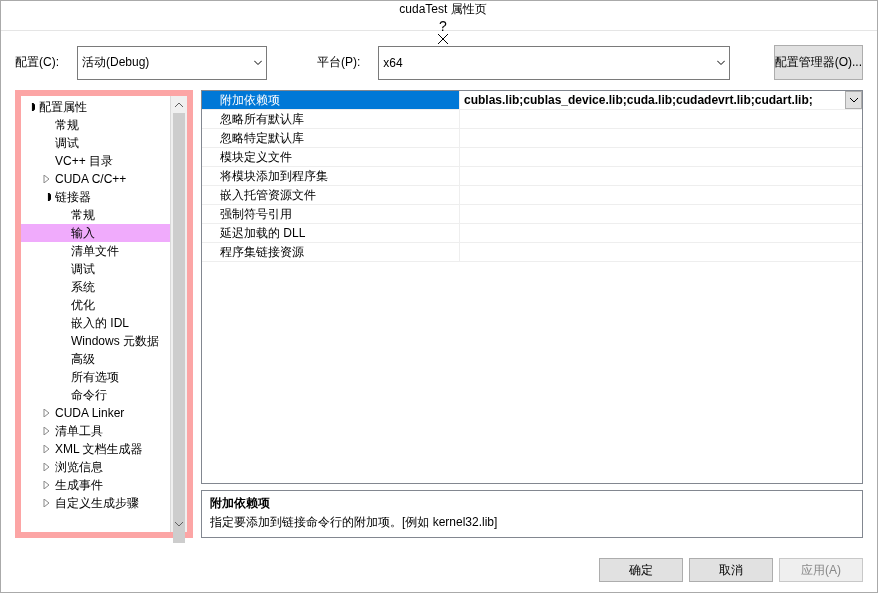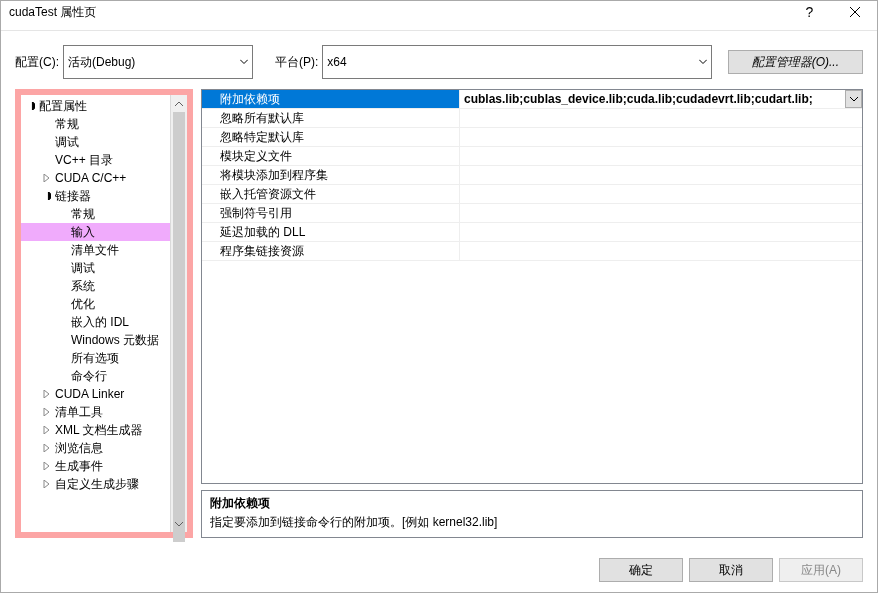--- a/index.html
+++ b/index.html
@@ -1,33 +1,33 @@
 <!DOCTYPE html>
 <html><head>
 <meta charset="utf-8">
 <style>
 * { box-sizing: border-box; margin: 0; padding: 0; font-family: "Microsoft YaHei", "Segoe UI", Tahoma, sans-serif; font-size: 12px; }
 html, body { width: 878px; height: 593px; background: #fff; color: #000; overflow: hidden; }
 
 .window { width: 878px; height: 593px; border: 1px solid #aaa; display: flex; flex-direction: column; background: #fff; }
 
-.titlebar { height: 30px; display: flex; align-items: center; padding: 0 0 7px 8px; border-bottom: 1px solid #e5e5e5; }
+.titlebar { height: 30px; display: flex; align-items: center; padding: 0 0 7px 8px; border-bottom: 1px solid #e5e5e5; flex-direction: column; }
 .titlebar .title { flex: 1; }
 .titlebar .btn { width: 45px; height: 30px; display: flex; align-items: center; justify-content: center; cursor: default; }
 .titlebar .btn svg { width: 10px; height: 10px; stroke: #000; stroke-width: 1; fill: none; }
 .titlebar .btn.help { font-size: 14px; }
 
-.config-row { display: flex; align-items: center; padding: 14px 14px 10px 14px; gap: 4px; }
+.config-row { display: flex; align-items: center; padding: 14px 14px 10px 14px; gap: 18px; }
 .config-row label { white-space: nowrap; }
 .combo { height: 34px; border: 1px solid #7a7a7a; background: #fff; display: flex; align-items: center; padding: 0 4px; position: relative; }
 .combo .caret { position: absolute; right: 4px; top: 50%; transform: translateY(-50%); }
 .combo .caret svg { width: 8px; height: 5px; display: block; }
 .combo.config { flex: 0 0 190px; }
 .combo.platform { flex: 1; }
-.btn-flat { height: 24px; border: 1px solid #adadad; background: #e1e1e1; padding: 0 23px; display: flex; align-items: center; cursor: default; font-style: italic; }
+.btn-flat { height: 35px; border: 1px solid #adadad; background: #e1e1e1; padding: 0 0; display: flex; align-items: center; cursor: default; }
 
 .main { flex: 1; display: flex; padding: 0 14px 10px 14px; gap: 8px; min-height: 0; }
 
 .tree-wrap { width: 178px; border: 6px solid #fca5a5; position: relative; display: flex; }
 .tree { flex: 1; overflow: hidden; padding: 2px 0; }
 .tree .row { height: 18px; display: flex; align-items: center; white-space: nowrap; cursor: default; }
 .tree .row.selected { background: #f0abfc; }
 .tree .twisty { width: 12px; display: inline-flex; justify-content: center; align-items: center; }
 .tree .twisty svg { width: 8px; height: 8px; display: block; }
 .tree .label { padding-left: 2px; }
@@ -162,20 +162,24 @@
           <div class="row" style="padding-left: 36px;">
             <span class="twisty"></span>
             <span class="label">嵌入的 IDL</span>
           </div>
           <div class="row" style="padding-left: 36px;">
             <span class="twisty"></span>
             <span class="label">Windows 元数据</span>
           </div>
           <div class="row" style="padding-left: 36px;">
             <span class="twisty"></span>
+            <span class="label">高级</span>
+          </div>
+          <div class="row" style="padding-left: 36px;">
+            <span class="twisty"></span>
             <span class="label">所有选项</span>
           </div>
           <div class="row" style="padding-left: 36px;">
             <span class="twisty"></span>
             <span class="label">命令行</span>
           </div>
           <div class="row" style="padding-left: 20px;">
             <span class="twisty">
               <svg>
                 <path d="M1 0 L6 4 L1 8 Z" fill="none" stroke="#888"></path>

